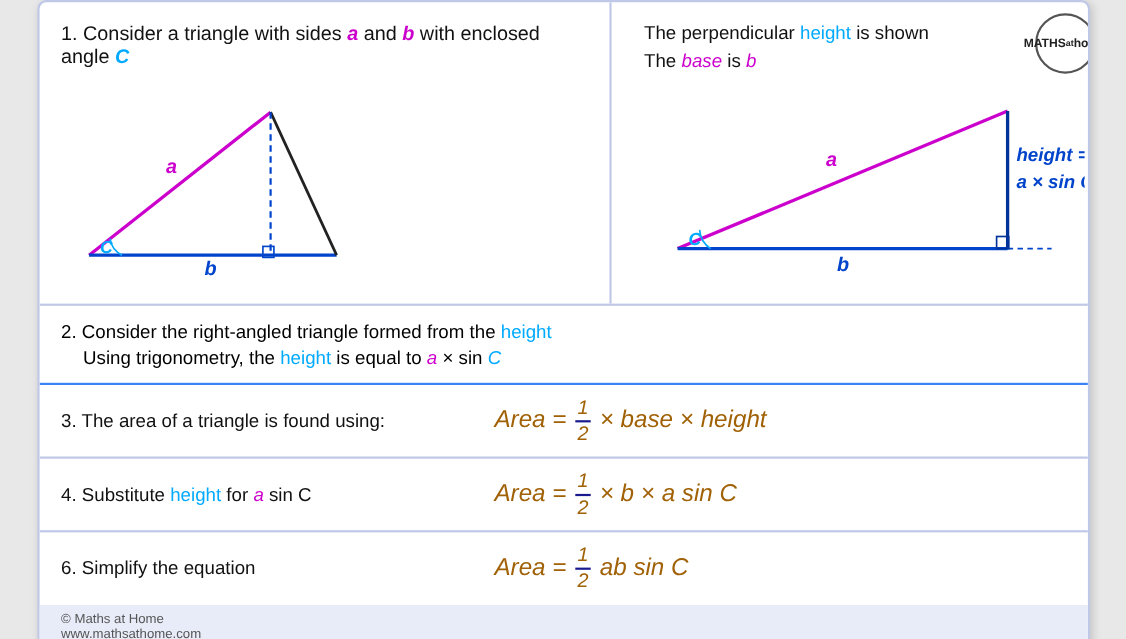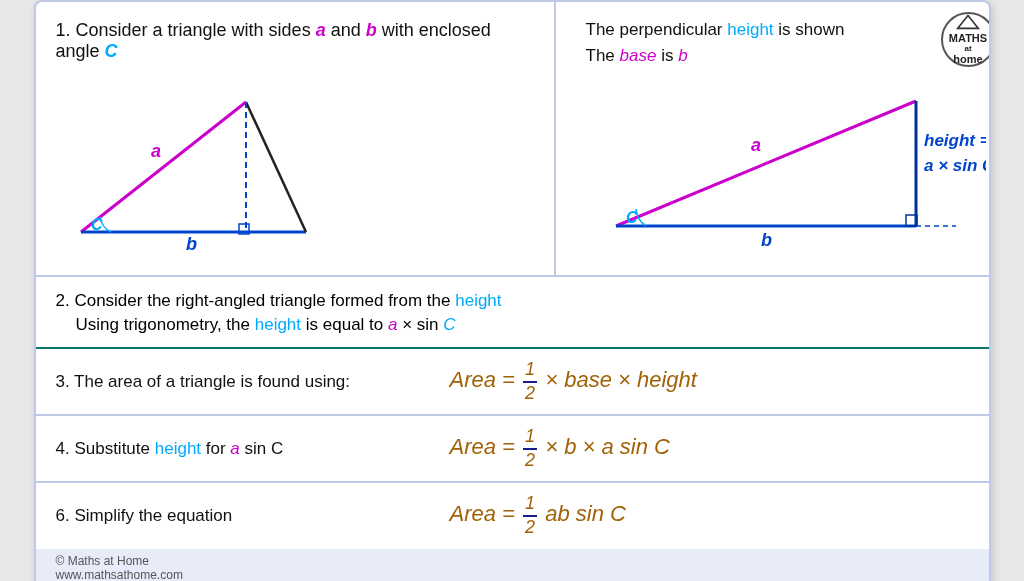--- a/index.html
+++ b/index.html
@@ -60,35 +60,35 @@
     .base-text .var-b { color: #cc00cc; font-style: italic; }
     .logo {
       position: absolute;
       top: 10px;
       right: 10px;
       width: 55px;
       height: 55px;
       border-radius: 50%;
       border: 2px solid #555;
       display: flex;
-      flex-direction: column;
+      flex-direction: row;
       align-items: center;
       justify-content: center;
       font-size: 10px;
       font-weight: bold;
       color: #222;
       background: #fff;
     }
     .logo-maths { font-size: 11px; font-weight: bold; }
     .logo-at { font-size: 8px; }
     .logo-home { font-size: 11px; font-weight: bold; }
     
     .section2 {
       padding: 14px 20px 12px 20px;
-      border-bottom: 2px solid #0f766e;
+      border-bottom: 2px solid #3b82f6;
     }
     .section2 .line1 { font-size: 17px; margin-bottom: 4px; }
     .section2 .line2 { font-size: 17px; padding-left: 20px; }
     .section2 .height-word { color: #00aaff; }
     .section2 .var { color: #cc00cc; font-style: italic; }
     .section2 .var-C { color: #00aaff; font-style: italic; }
     .formula-section {
       display: flex;
       align-items: center;
       border-bottom: 2px solid #c0c8e8;

